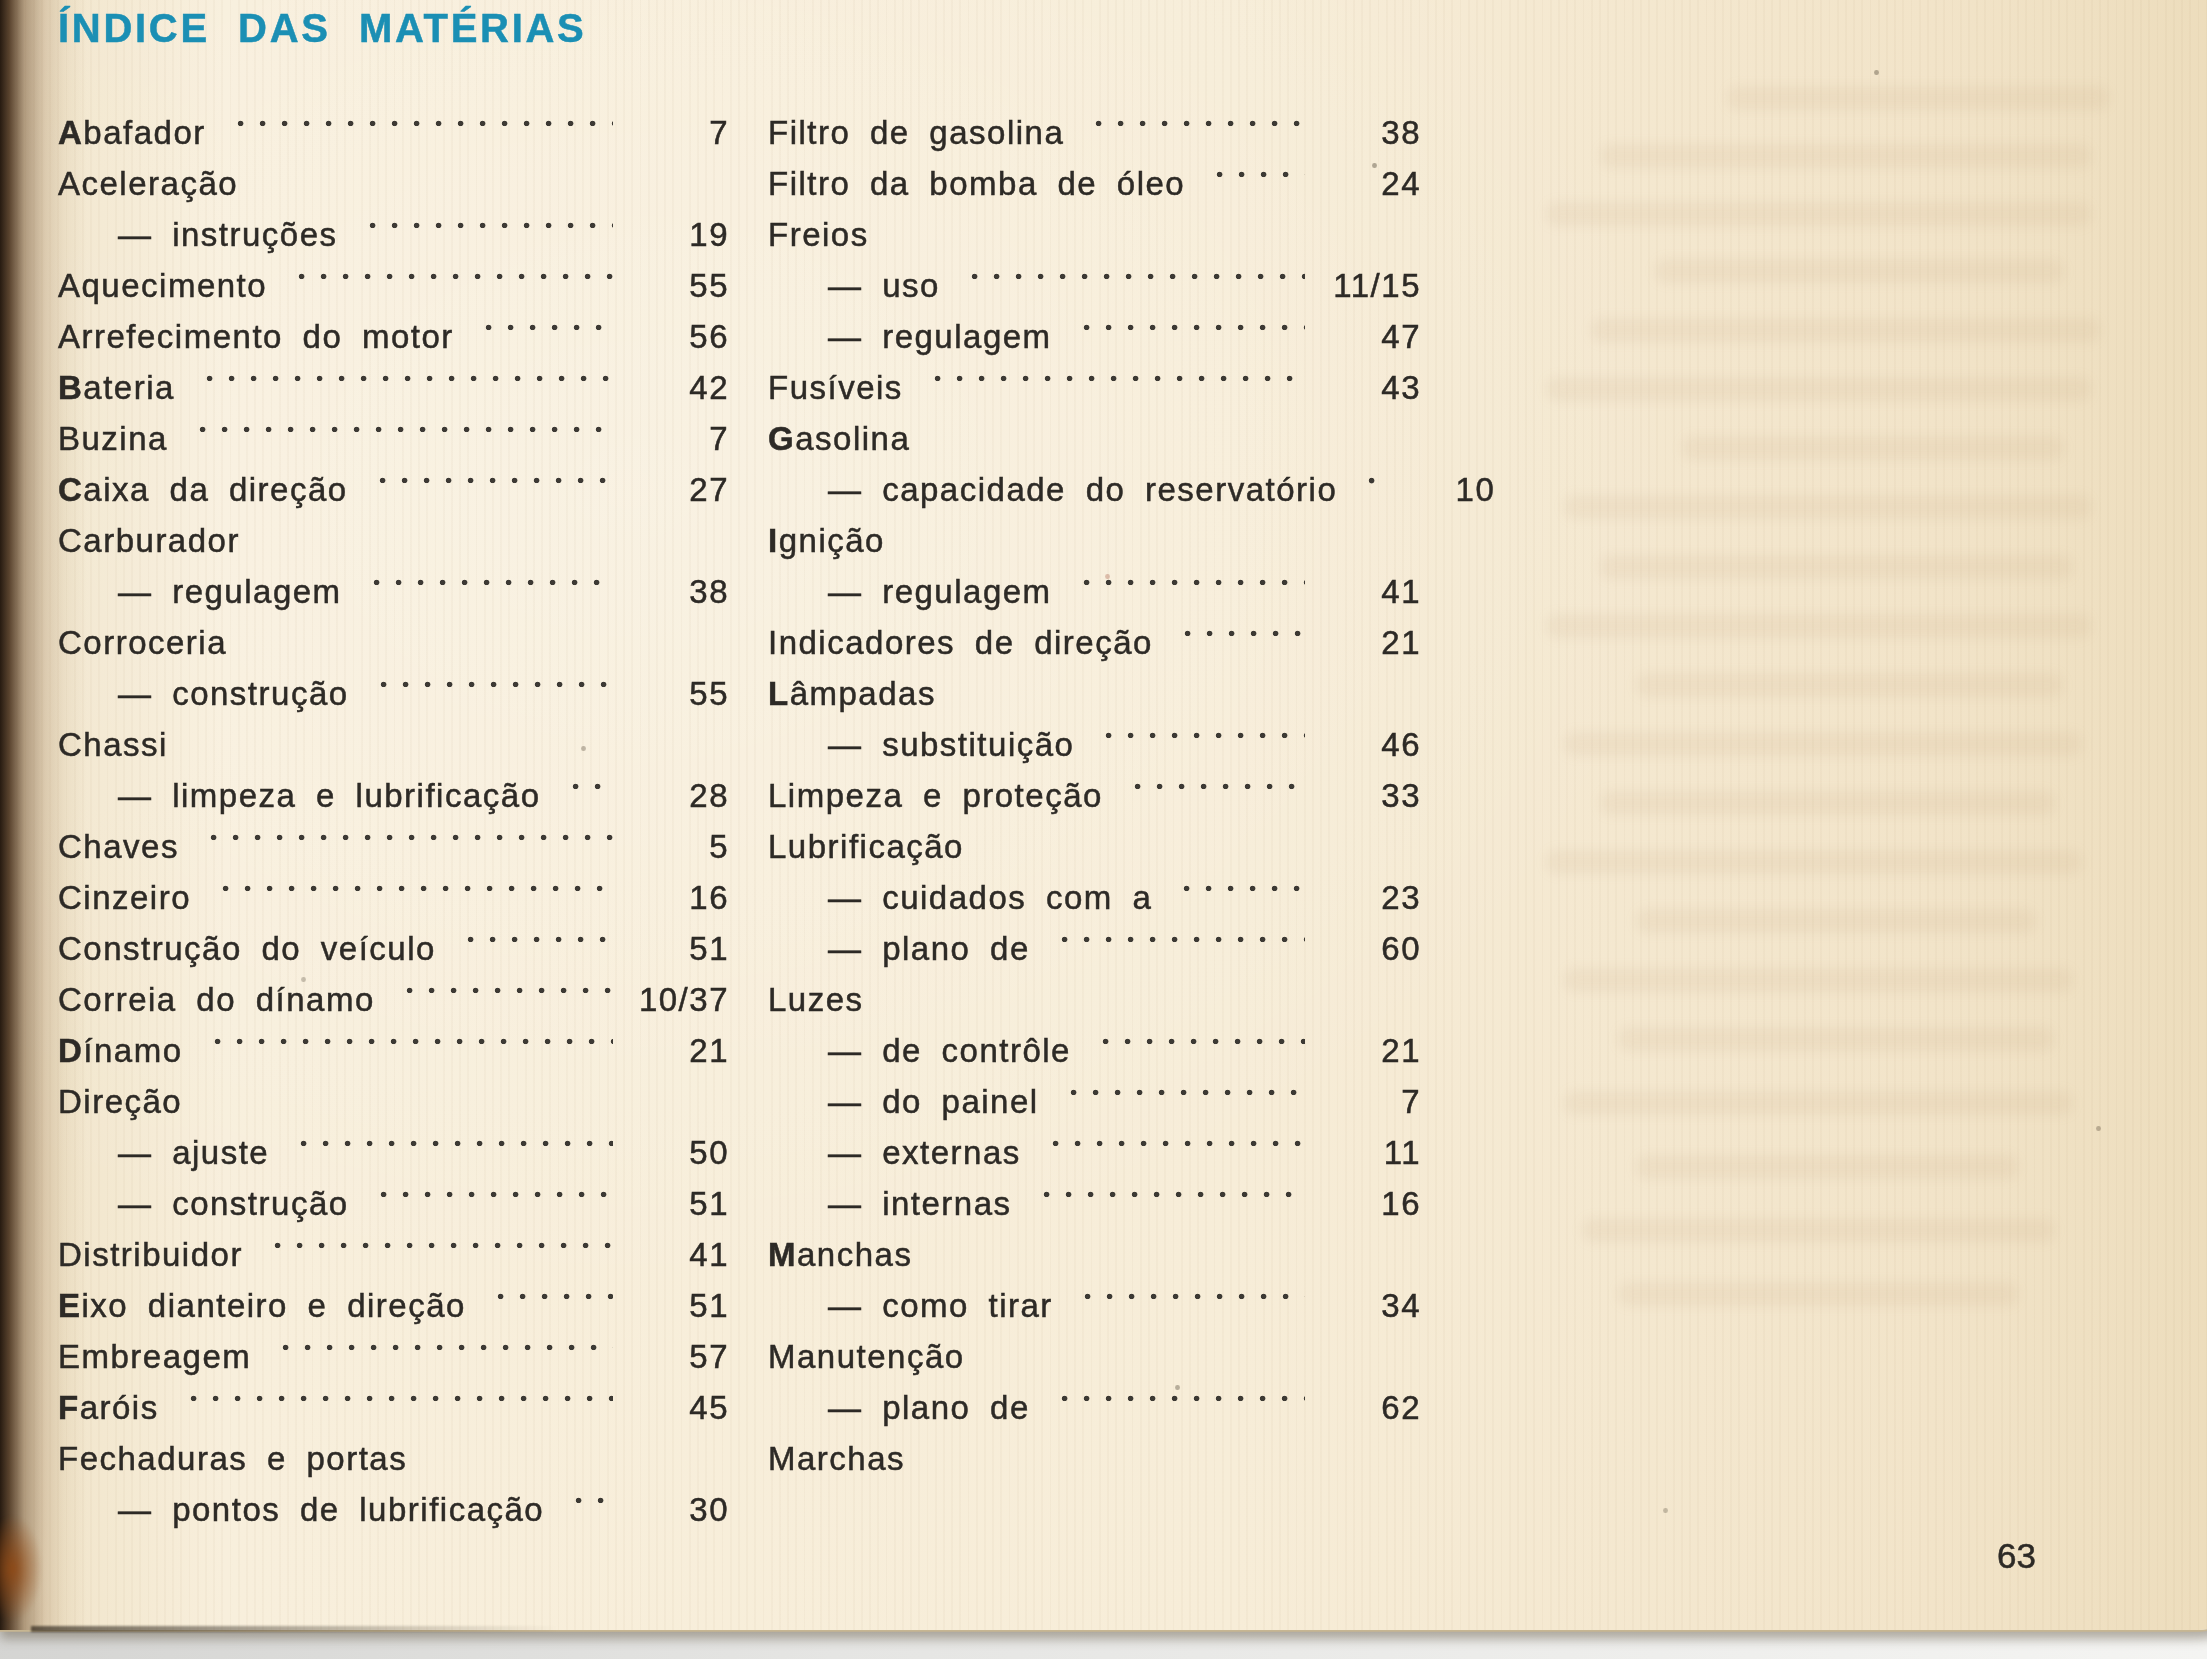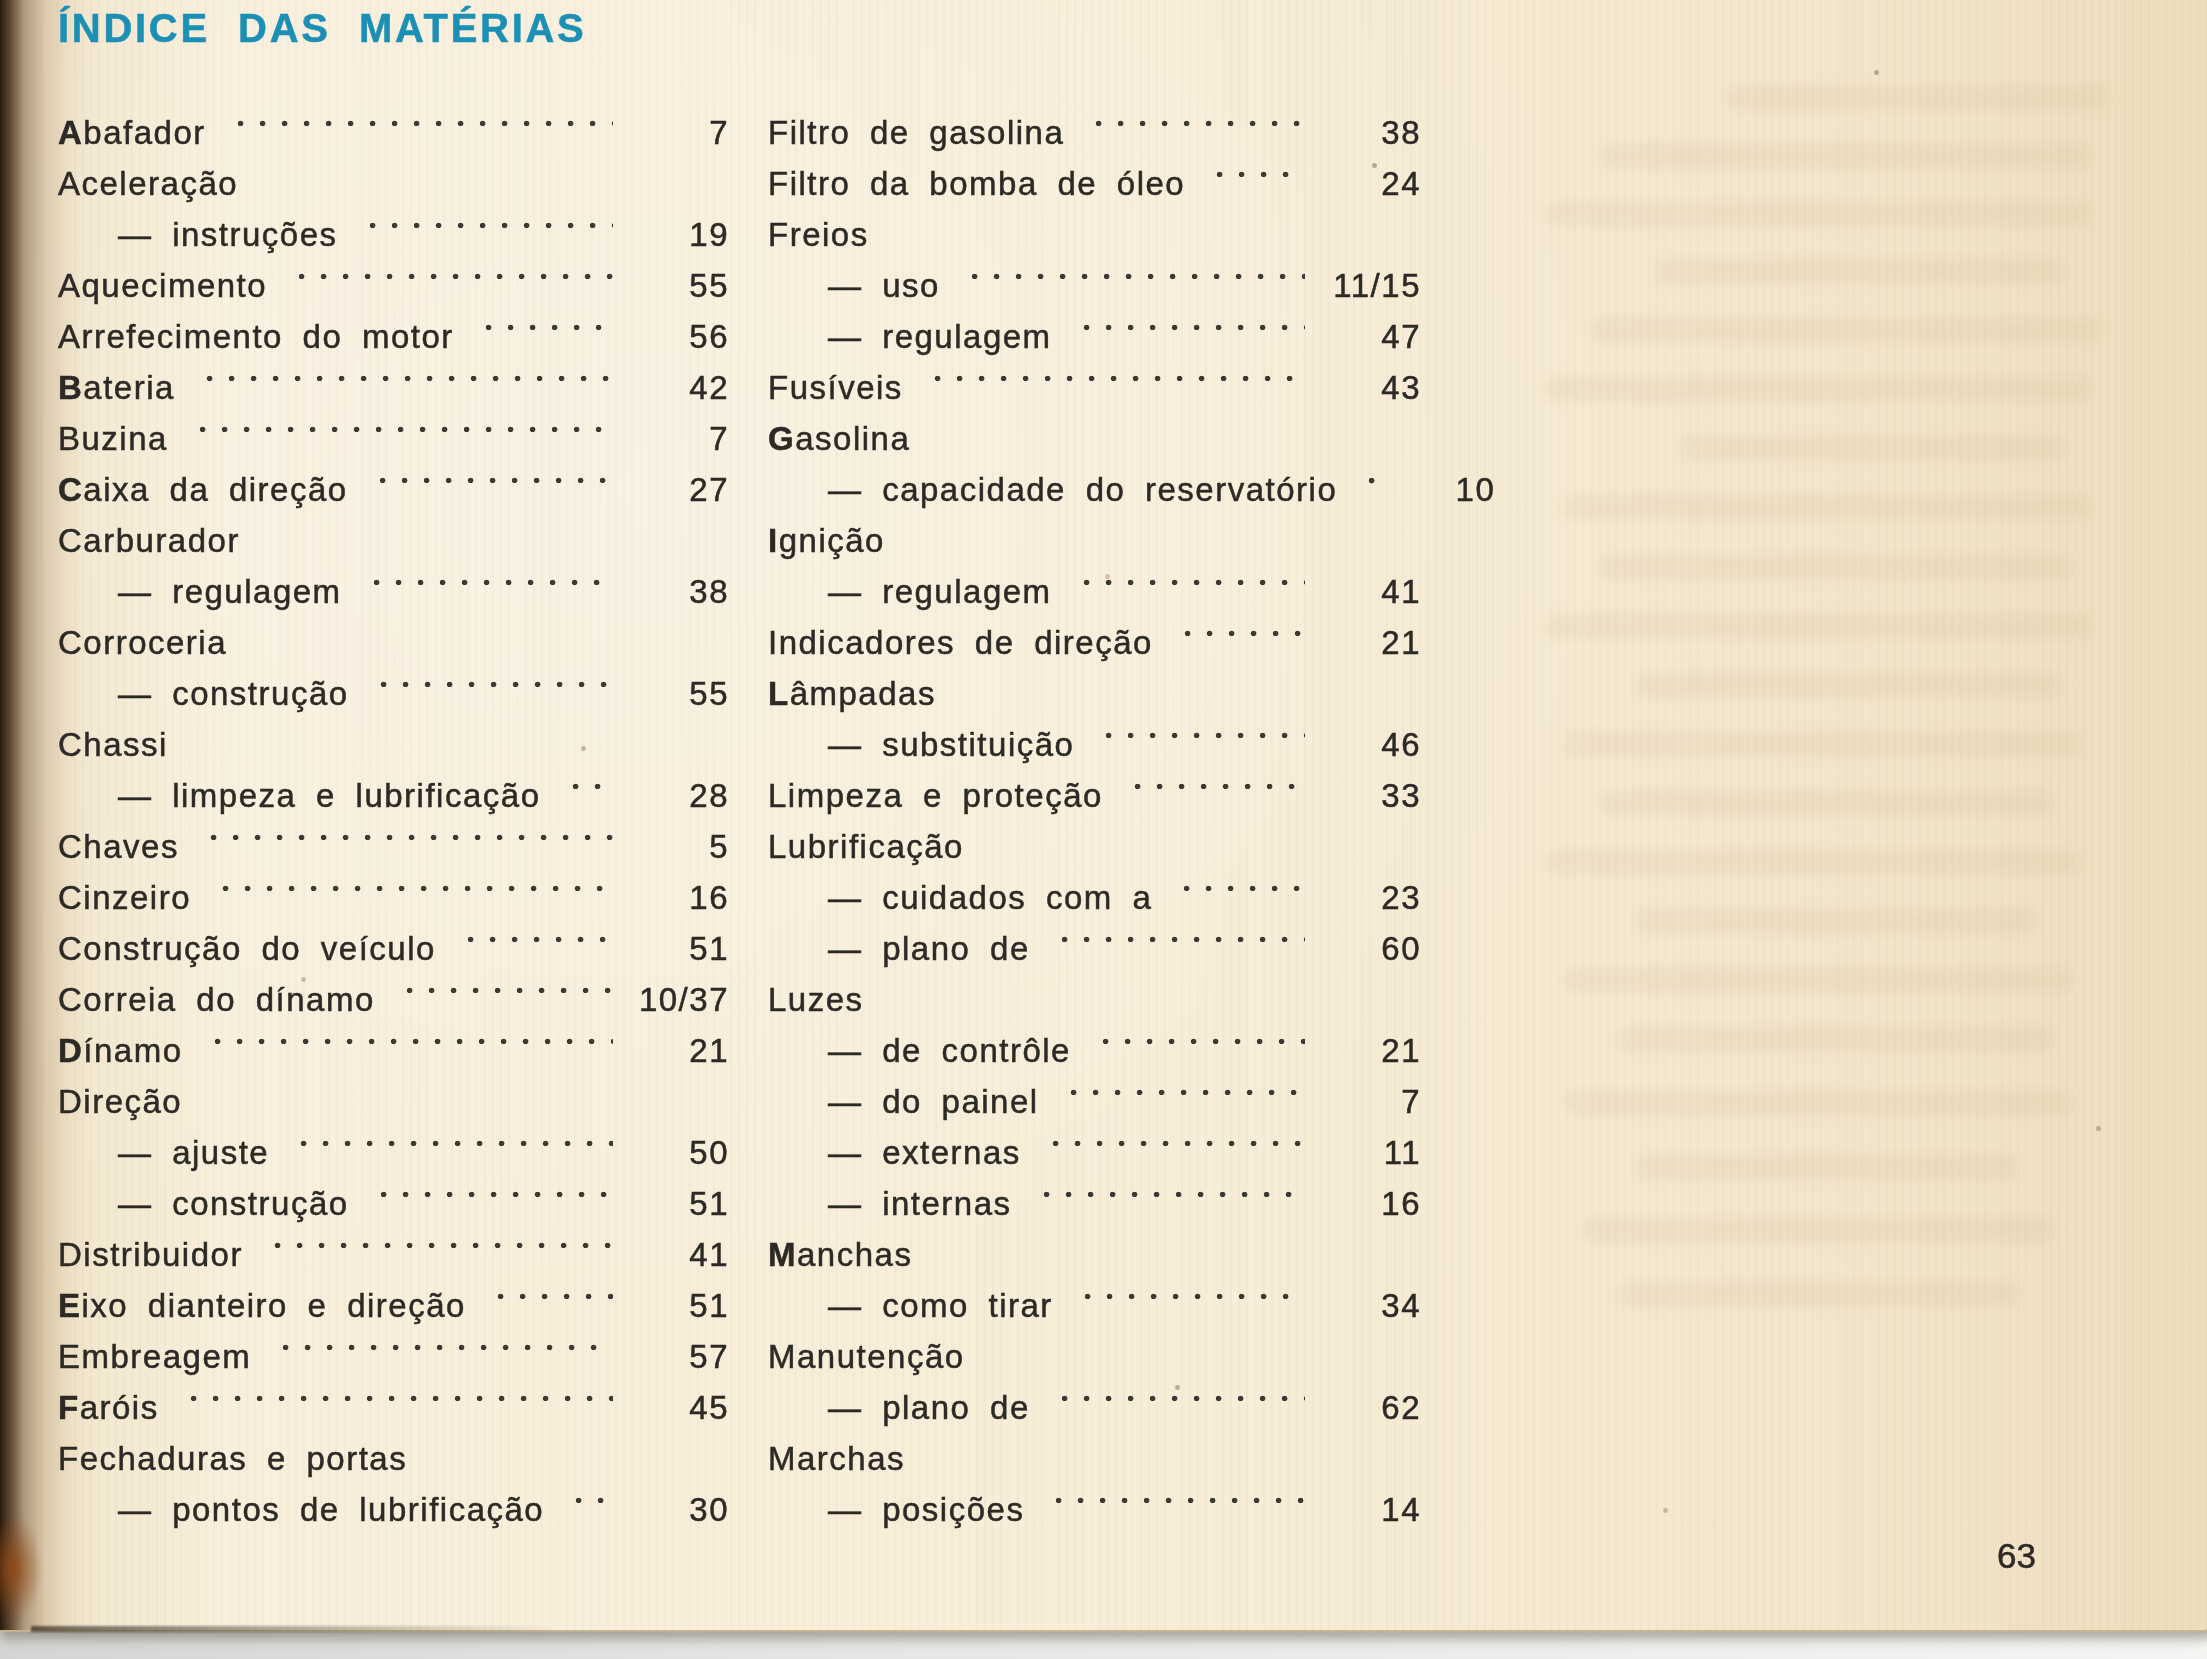--- a/index.html
+++ b/index.html
@@ -362,24 +362,19 @@
           <span class="label">Manutenção</span>
         </div>
         <div class="row indent">
           <span class="label">— plano de</span>
           <span class="leader"></span>
           <span class="pagenum">62</span>
         </div>
         <div class="row">
           <span class="label">Marchas</span>
         </div>
-        <div class="row indent">
-          <span class="label">— posições</span>
-          <span class="leader"></span>
-          <span class="pagenum">14</span>
-        </div>
       </div>
     <div class="folio">63</div>
     <div class="spine-stain"></div>
   </div>
   <div class="under-line"></div>
 </div>
 
 
 </body></html>

